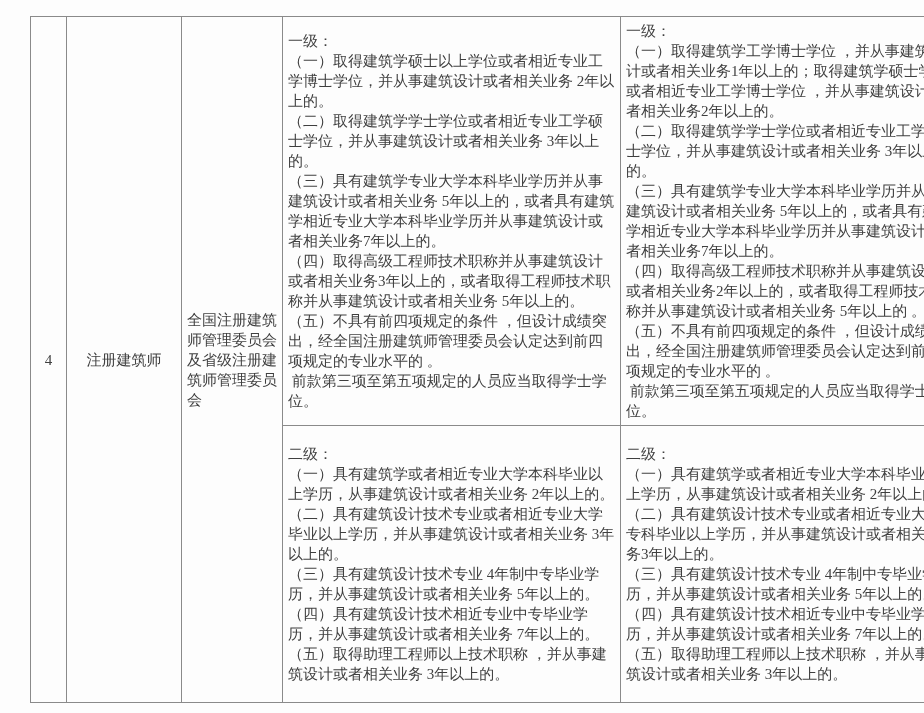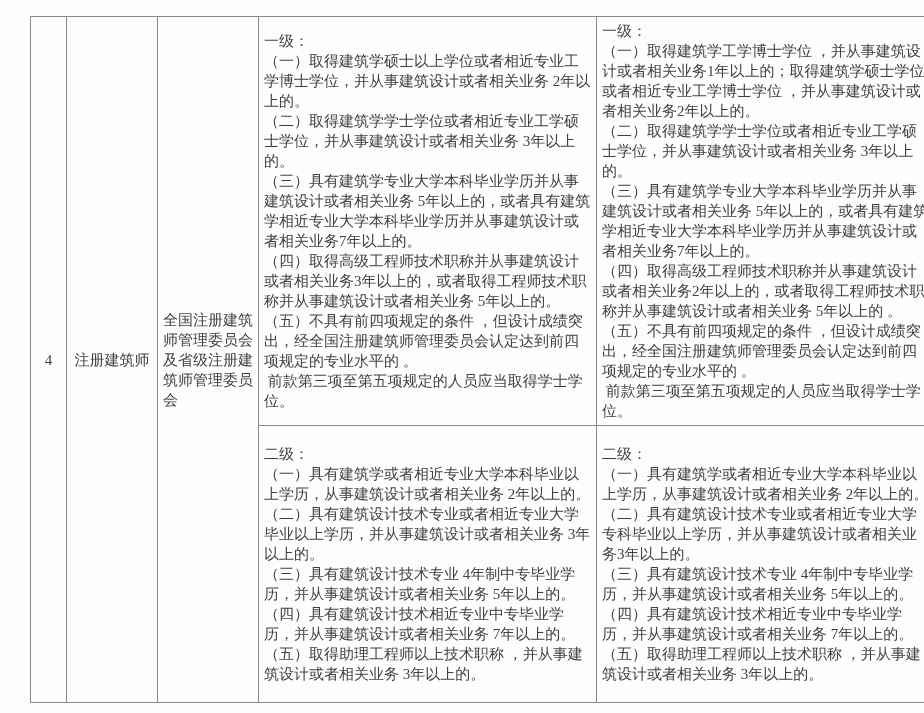--- a/index.html
+++ b/index.html
@@ -34,21 +34,21 @@
     background: #fdfdfd;
   }
   td.cell-num {
     width: 31px;
     text-align: center;
     padding: 0 2px;
   }
   td.cell-prof {
     width: 80px;
     text-align: center;
-    padding: 0 5px;
+    padding: 0 17px;
   }
   td.cell-auth {
     width: 90px;
     text-align: left;
     padding: 0 5px;
     margin-top: 20px;
   }
   td.cell-req {
     width: 327px;
     text-align: left;

